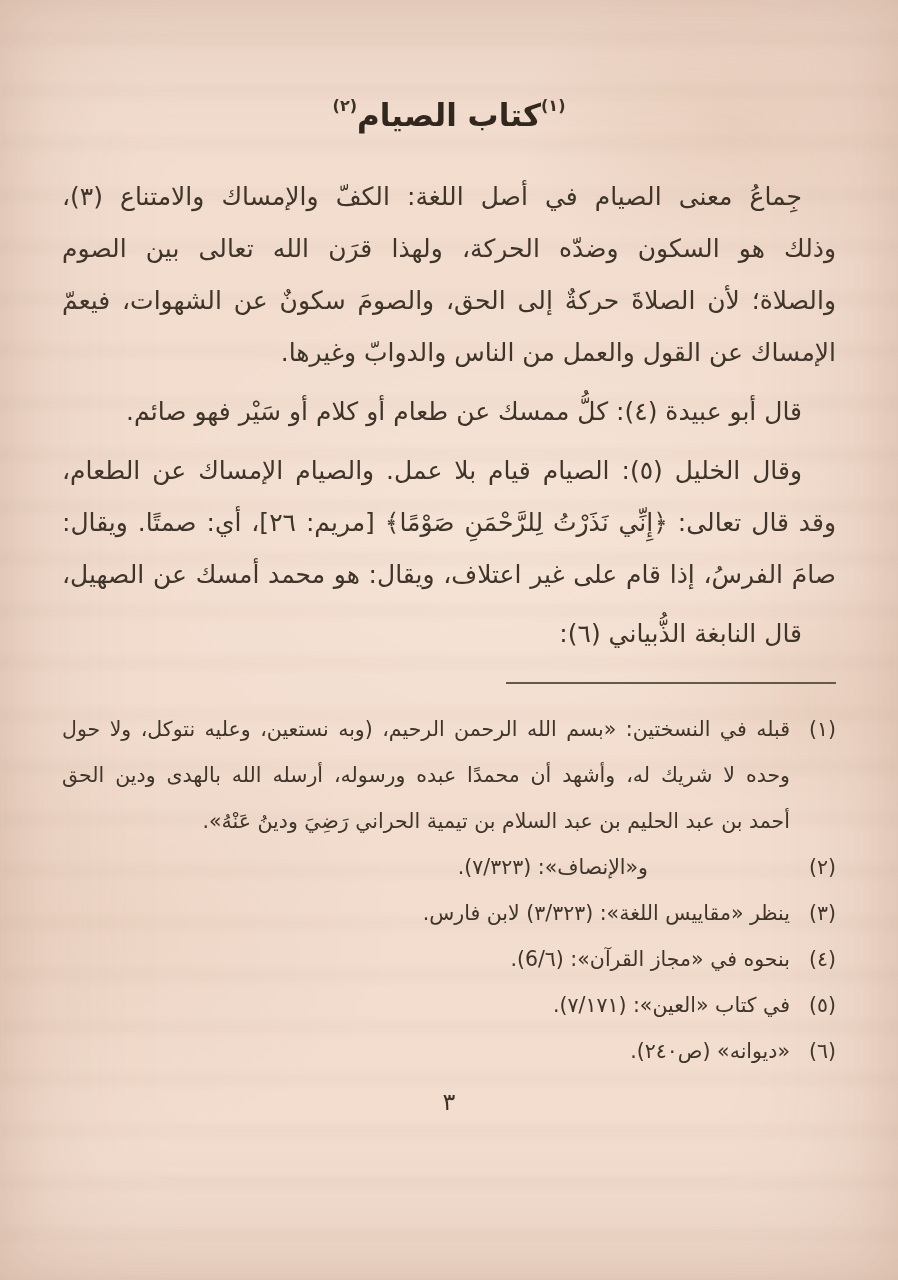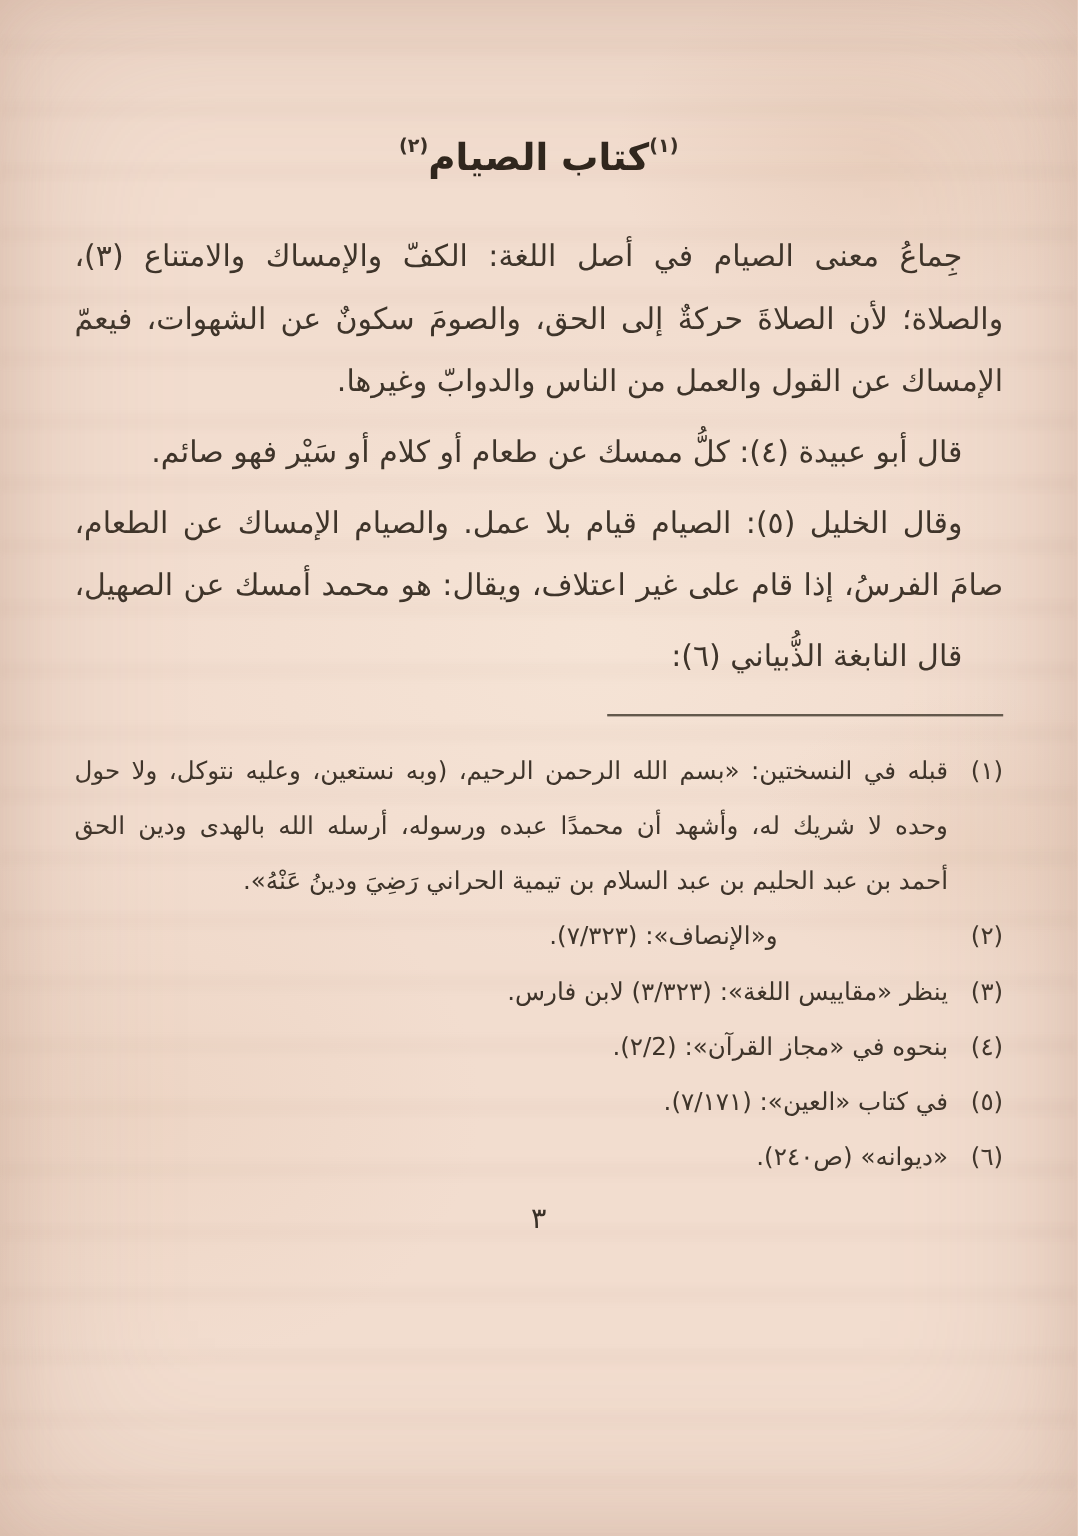--- a/index.html
+++ b/index.html
@@ -29,21 +29,21 @@
     background:
       repeating-linear-gradient(180deg,
         transparent 0px, transparent 30px,
         rgba(188,160,142,.10) 34px, rgba(188,160,142,.10) 44px,
         transparent 48px, transparent 52px);
     filter: blur(2px);
     opacity: .55;
   }
   .page {
     position: absolute; inset: 0;
-    padding: 16px 62px;
+    padding: 0 62px;
     box-sizing: border-box;
     direction: rtl;
   }
   .title-row {
     margin-top: 96px;
     text-align: center;
     font-size: 31px;
     font-weight: bold;
     color: #30271e;
     letter-spacing: 0;
@@ -97,30 +97,32 @@
 <div class="page">
 
   <div class="title-row">
     <span class="sup-marker">(١)</span><span class="title-text">كتاب الصيام</span><span class="sup-marker">(٢)</span>
   </div>
 
   <div class="body-block">
 
     <div>
       <div class="tline just ind">جِماعُ معنى الصيام في أصل اللغة: الكفّ والإمساك والامتناع (٣)،</div>
+      <div class="tline just">وذلك هو السكون وضدّه الحركة، ولهذا قرَن الله تعالى بين الصوم</div>
       <div class="tline just">والصلاة؛ لأن الصلاةَ حركةٌ إلى الحق، والصومَ سكونٌ عن الشهوات، فيعمّ</div>
       <div class="tline">الإمساك عن القول والعمل من الناس والدوابّ وغيرها.</div>
     </div>
 
     <div class="pgap">
       <div class="tline ind">قال أبو عبيدة (٤): كلُّ ممسك عن طعام أو كلام أو سَيْر فهو صائم.</div>
     </div>
 
     <div class="pgap">
       <div class="tline just ind">وقال الخليل (٥): الصيام قيام بلا عمل. والصيام الإمساك عن الطعام،</div>
+      <div class="tline just">وقد قال تعالى: ﴿إِنِّي نَذَرْتُ لِلرَّحْمَنِ صَوْمًا﴾ [مريم: ٢٦]، أي: صمتًا. ويقال:</div>
       <div class="tline just">صامَ الفرسُ، إذا قام على غير اعتلاف، ويقال: هو محمد أمسك عن الصهيل،</div>
     </div>
 
     <div class="pgap">
       <div class="tline ind">قال النابغة الذُّبياني (٦):</div>
     </div>
 
   </div>
 
   <hr class="sep">
@@ -146,21 +148,21 @@
     <div class="fn">
       <div class="fn-marker">(٣)</div>
       <div class="fn-body">
         <div class="fn-line">ينظر «مقاييس اللغة»: (٣/٣٢٣) لابن فارس.</div>
       </div>
     </div>
 
     <div class="fn">
       <div class="fn-marker">(٤)</div>
       <div class="fn-body">
-        <div class="fn-line">بنحوه في «مجاز القرآن»: (٢/2).</div>
+        <div class="fn-line">بنحوه في «مجاز القرآن»: (6/٦).</div>
       </div>
     </div>
 
     <div class="fn">
       <div class="fn-marker">(٥)</div>
       <div class="fn-body">
         <div class="fn-line">في كتاب «العين»: (٧/١٧١).</div>
       </div>
     </div>
 

